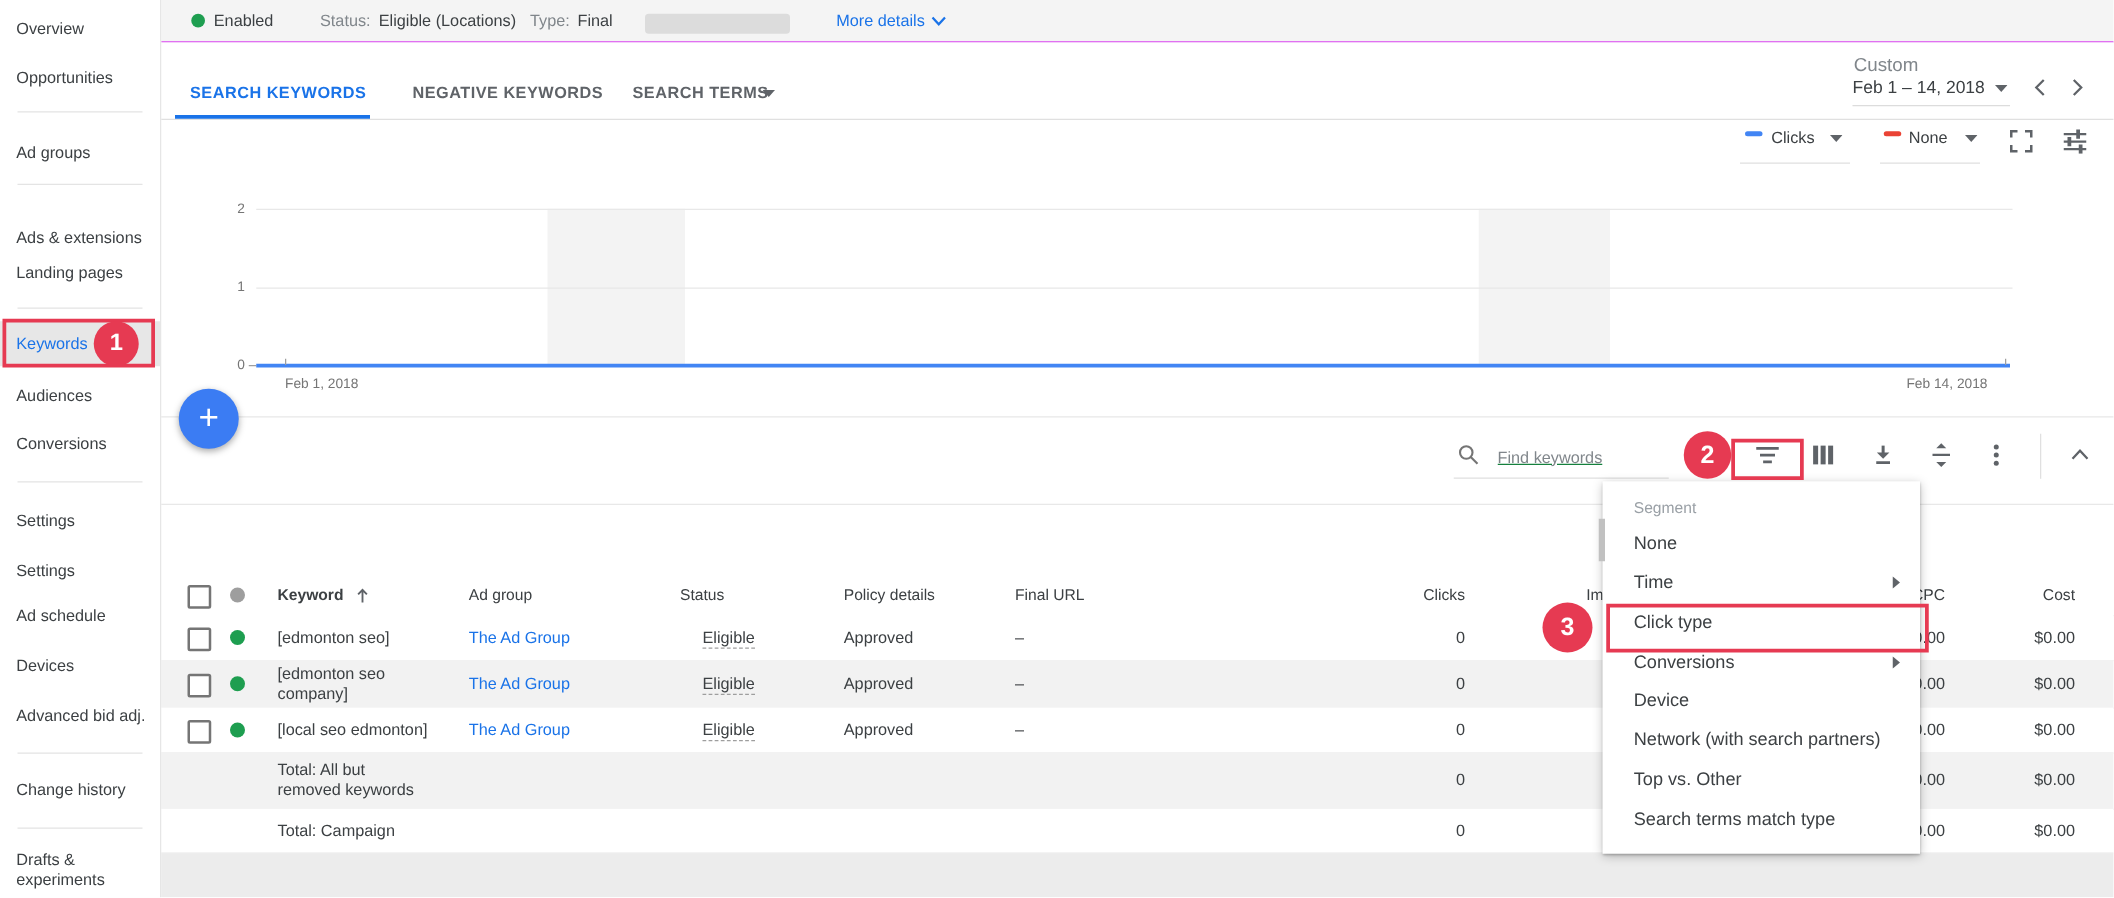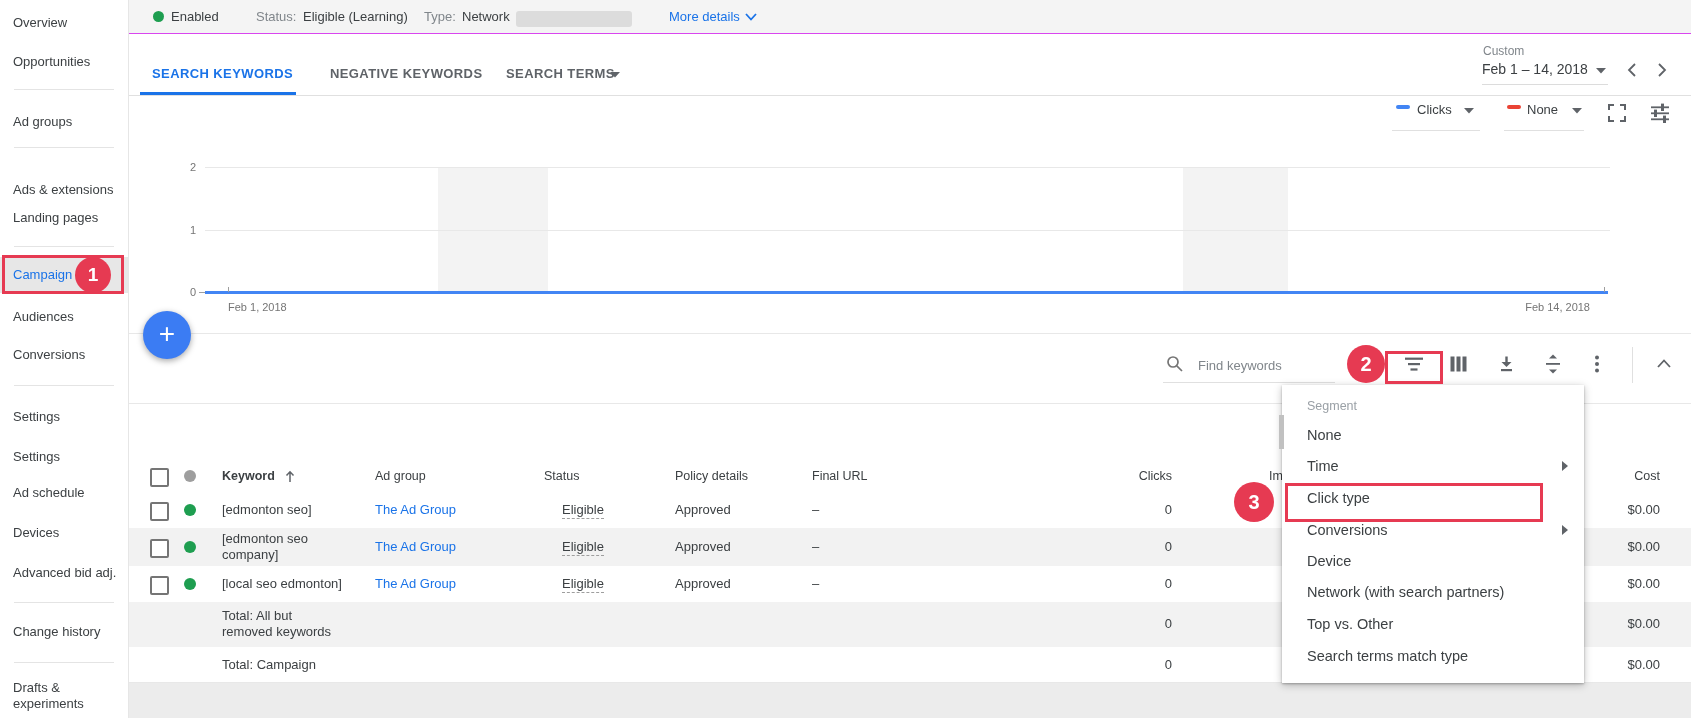--- a/index.html
+++ b/index.html
@@ -29,36 +29,36 @@
   .gline{position:absolute;height:1px;background:#e8e8e8;}
   .band{position:absolute;background:#f3f3f3;}
   .axis-lab{position:absolute;font-size:11px;color:#757575;white-space:nowrap;}
   .legend-dash{position:absolute;width:14px;height:4px;border-radius:2px;top:10px;}
   .legend-item{position:absolute;top:7px;height:24px;font-size:13px;color:#3c4043;cursor:pointer;}
   .legend-underline{position:absolute;height:1px;background:#e0e0e0;}
   
   .toolbar{left:128px;top:333px;width:1563px;height:69px;background:#fff;border-top:1px solid #e8e8e8;border-bottom:1px solid #e8e8e8;z-index:3;}
   .filterrow{left:128px;top:403px;width:1563px;height:58px;background:#fff;border-bottom:1px solid #e0e0e0;z-index:3;}
   .icon-btn{position:absolute;width:20px;height:20px;cursor:pointer;}
-  .search-input{position:absolute;border:none;outline:none;background:transparent;font-size:13px;color:#c2410c;font-family:"Liberation Sans",sans-serif;}
+  .search-input{position:absolute;border:none;outline:none;background:transparent;font-size:13px;color:#15803d;font-family:"Liberation Sans",sans-serif;text-decoration:underline;}
   .search-input::placeholder{color:#80868b;}
   
   .thead{left:128px;top:461px;width:1563px;height:31px;background:#fff;border-bottom:1px solid #dadce0;z-index:3;}
   .th{position:absolute;top:8px;font-size:12.5px;color:#3c4043;white-space:nowrap;}
   .trow{position:absolute;left:128px;width:1563px;background:#fff;border-bottom:1px solid #e8e8e8;z-index:3;}
   .trow.gray{background:#f2f2f2;}
   .td{position:absolute;font-size:13px;color:#3c4043;white-space:nowrap;}
   .link{color:#1a73e8;cursor:pointer;}
   .dashed{border-bottom:1px dashed #9e9e9e;padding-bottom:1px;text-align:right;}
   .cb{position:absolute;width:15px;height:15px;border:2px solid #757575;border-radius:2px;background:#fff;cursor:pointer;}
   .below{left:128px;top:683px;width:1563px;height:35px;background:#ececec;z-index:2;}
   
   .fab{left:143px;top:311px;width:48px;height:48px;border-radius:50%;background:#3b7cf3;box-shadow:0 2px 6px rgba(0,0,0,.35);z-index:40;cursor:pointer;color:#fff;font-size:28px;line-height:46px;text-align:center;font-weight:normal;}
   
-  .menu{left:1282px;top:385px;width:254px;height:298px;background:#fff;box-shadow:0 1px 2px rgba(0,0,0,.25),0 2px 8px rgba(0,0,0,.25);z-index:50;padding-left:48px;}
+  .menu{left:1282px;top:385px;width:254px;height:298px;background:#fff;box-shadow:0 1px 2px rgba(0,0,0,.25),0 2px 8px rgba(0,0,0,.25);z-index:50;}
   .menu-label{position:absolute;left:25px;font-size:12.5px;color:#9aa0a6;}
   .menu-item{position:absolute;left:25px;height:20px;line-height:20px;font-size:14.5px;color:#3c4043;white-space:nowrap;cursor:pointer;}
   .menu-caret{position:absolute;right:16px;width:6px;height:10px;}
   .menu-scroll{left:1279px;top:415px;width:5px;height:34px;background:#c1c1c1;z-index:55;}
   
   .ann-box{position:absolute;border:3px solid #e63a52;z-index:60;pointer-events:none;}
   .ann-circle{position:absolute;border-radius:50%;background:#e63a52;color:#fff;text-align:center;font-weight:bold;z-index:61;}
 </style>
 </head>
 <body>
@@ -68,59 +68,59 @@
   <div class="abs sidebar">
     <div class="si" style="top:15px">Overview</div>
     <div class="si" style="top:54px">Opportunities</div>
     <div class="sdiv" style="top:89px"></div>
     <div class="si" style="top:114px">Ad groups</div>
     <div class="sdiv" style="top:147px"></div>
     <div class="si" style="top:182px">Ads &amp; extensions</div>
     <div class="si" style="top:210px">Landing pages</div>
     <div class="sdiv" style="top:246px"></div>
     <div class="sel-bg" style="top:257px"></div>
-    <div class="si sel" style="top:267px">Campaign</div>
+    <div class="si sel" style="top:267px">Keywords</div>
     <div class="si" style="top:309px">Audiences</div>
     <div class="si" style="top:347px">Conversions</div>
     <div class="sdiv" style="top:385px"></div>
     <div class="si" style="top:409px">Settings</div>
     <div class="si" style="top:449px">Settings</div>
     <div class="si" style="top:485px">Ad schedule</div>
     <div class="si" style="top:525px">Devices</div>
     <div class="si" style="top:565px">Advanced bid adj.</div>
     <div class="sdiv" style="top:602px"></div>
     <div class="si" style="top:624px">Change history</div>
     <div class="sdiv" style="top:662px"></div>
     <div class="si" style="top:680px;white-space:normal;width:92px;height:32px;line-height:16px">Drafts &amp; experiments</div>
   </div>
 
   <div class="abs topbar">
     <div class="dot" style="left:25px;top:11px;width:11px;height:11px;background:#1e9e50"></div>
     <div class="tb-text dark" style="left:43px">Enabled</div>
     <div class="tb-text muted" style="left:128px">Status:</div>
-    <div class="tb-text dark" style="left:175px">Eligible (Learning)</div>
+    <div class="tb-text dark" style="left:175px">Eligible (Locations)</div>
     <div class="tb-text muted" style="left:296px">Type:</div>
-    <div class="tb-text dark" style="left:334px">Network</div>
+    <div class="tb-text dark" style="left:334px">Final</div>
     <div class="blurbox" style="left:388px;top:11px;width:116px;height:16px"></div>
     <div class="tb-text blue" style="left:541px;cursor:pointer">More details</div>
     <svg class="abs" style="left:617px;top:12px" width="12" height="10">
         <path d="M1 2 L6 7.5 L11 2" stroke="#1a73e8" stroke-width="1.8" fill="none"></path>
       </svg>
   </div>
 
   <div class="abs tabbar">
     <div class="tab active" style="left:24px">SEARCH KEYWORDS</div>
     <div class="tab-underline" style="left:12px;width:156px"></div>
     <div class="tab" style="left:202px">NEGATIVE KEYWORDS</div>
     <div class="tab" style="left:378px">SEARCH TERMS</div>
     <svg class="abs" style="left:482px;top:38px" width="10" height="6">
         <polygon points="0,0 10,0 5,5.5" fill="#5f6368"></polygon>
       </svg>
 
-    <div class="abs" style="left:1355px;top:10px;font-size:12px;color:#80868b">Custom</div>
+    <div class="abs" style="left:1355px;top:10px;font-size:15px;color:#80868b">Custom</div>
     <div class="abs" style="left:1354px;top:27px;font-size:14px;color:#3c4043;cursor:pointer">Feb 1 – 14, 2018</div>
     <svg class="abs" style="left:1468px;top:34px" width="10" height="6">
         <polygon points="0,0 10,0 5,5.5" fill="#5f6368"></polygon>
       </svg>
     <div class="abs" style="left:1354px;top:50px;width:126px;height:1px;background:#dcdcdc"></div>
     <svg class="abs icon-btn" style="left:1497px;top:28px" width="14" height="16">
         <path d="M10 2 L4 8 L10 14" stroke="#5f6368" stroke-width="1.8" fill="none"></path>
       </svg>
     <svg class="abs icon-btn" style="left:1527px;top:28px" width="14" height="16">
         <path d="M4 2 L10 8 L4 14" stroke="#5f6368" stroke-width="1.8" fill="none"></path>

